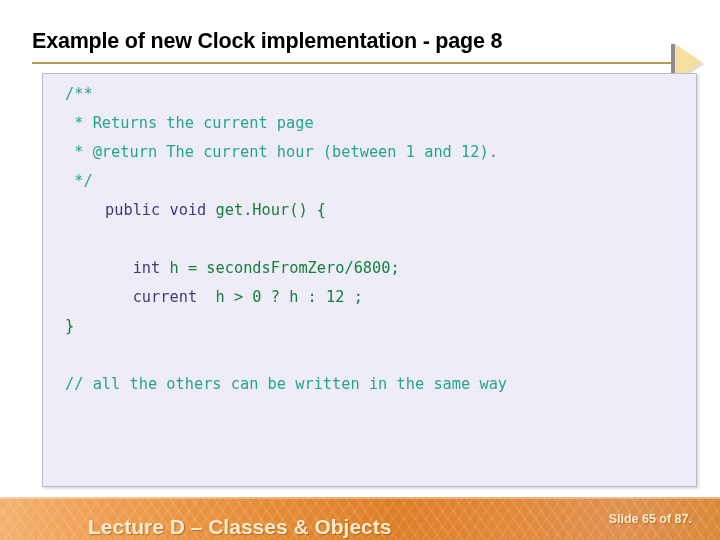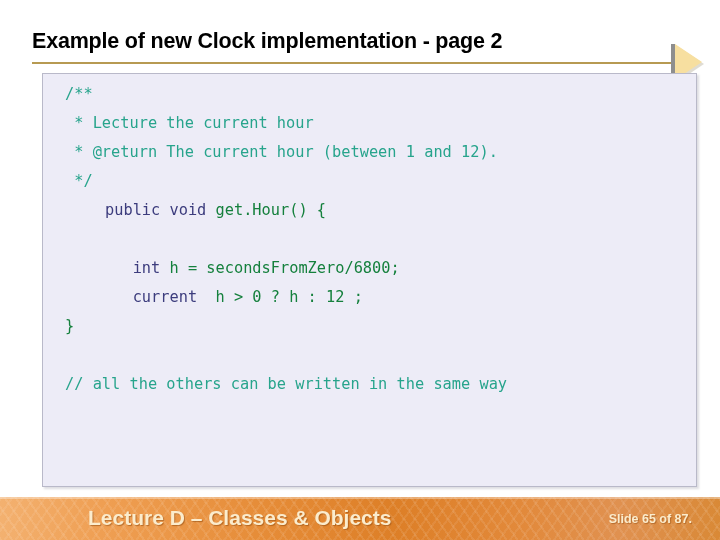--- a/index.html
+++ b/index.html
@@ -140,21 +140,21 @@
   }
   .footer-top-edge {
     position: absolute;
     left: 0; top: 0; width: 100%;
     height: 2px;
     background: rgba(255,255,255,0.35);
   }
   .footer-title {
     position: absolute;
     left: 88px;
-    top: 9px;
+    top: 18px;
     font-family: "Liberation Sans", sans-serif;
     font-weight: bold;
     font-size: 21px;
     color: #fbeccd;
     text-shadow: 1px 1px 1px rgba(140,70,10,0.55);
     white-space: nowrap;
   }
   .footer-slidenum {
     position: absolute;
     right: 28px;
@@ -164,34 +164,34 @@
     font-size: 12.5px;
     color: #fbeccd;
     text-shadow: 1px 1px 1px rgba(140,70,10,0.5);
     white-space: nowrap;
   }
 </style>
 </head>
 <body>
 
 <div class="slide-title-wrap">
-  <div class="slide-title">Example of new Clock implementation - page 2</div>
+  <div class="slide-title">Example of new Clock implementation - page 8</div>
 </div>
 <div class="title-rule"></div>
 
 <div class="arrow-deco">
   <div class="arrow-bar"></div>
   <div class="arrow-tri-shadow"></div>
   <div class="arrow-tri"></div>
 </div>
 
 <div class="code-box">
   <div class="code-inner" id="code-inner">
       <div class="code-line"><span class="cmt">/**</span></div>
-      <div class="code-line"><span class="cmt"> * Lecture the current hour</span></div>
+      <div class="code-line"><span class="cmt"> * Returns the current page</span></div>
       <div class="code-line"><span class="cmt"> * @return The current hour (between 1 and 12).</span></div>
       <div class="code-line"><span class="cmt"> */</span></div>
       <div class="code-line"><span class="kw">public void </span><span class="plain">get.Hour() {</span></div>
       <div class="code-line spacer">&nbsp;</div>
       <div class="code-line"><span class="kw">   int </span><span class="plain">h = secondsFromZero/6800;</span></div>
       <div class="code-line"><span class="kw">   current </span><span class="plain"> h &gt; 0 ? h : 12 ;</span></div>
       <div class="code-line"><span class="plain">}</span></div>
       <div class="code-line spacer">&nbsp;</div>
       <div class="code-line"><span class="cmt">// all the others can be written in the same way</span></div>
     </div>

